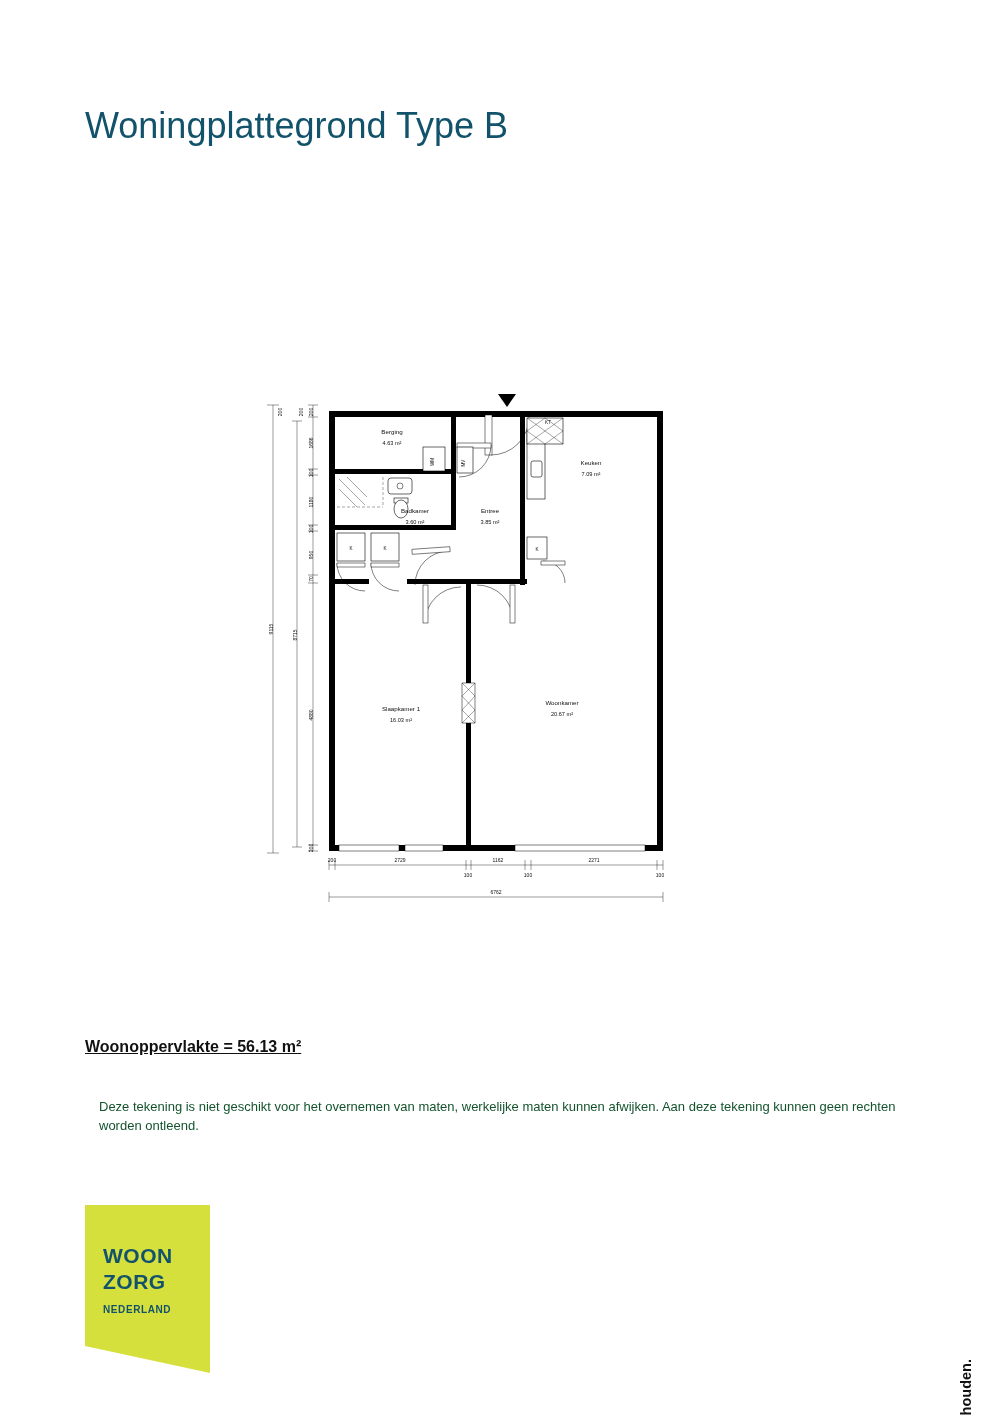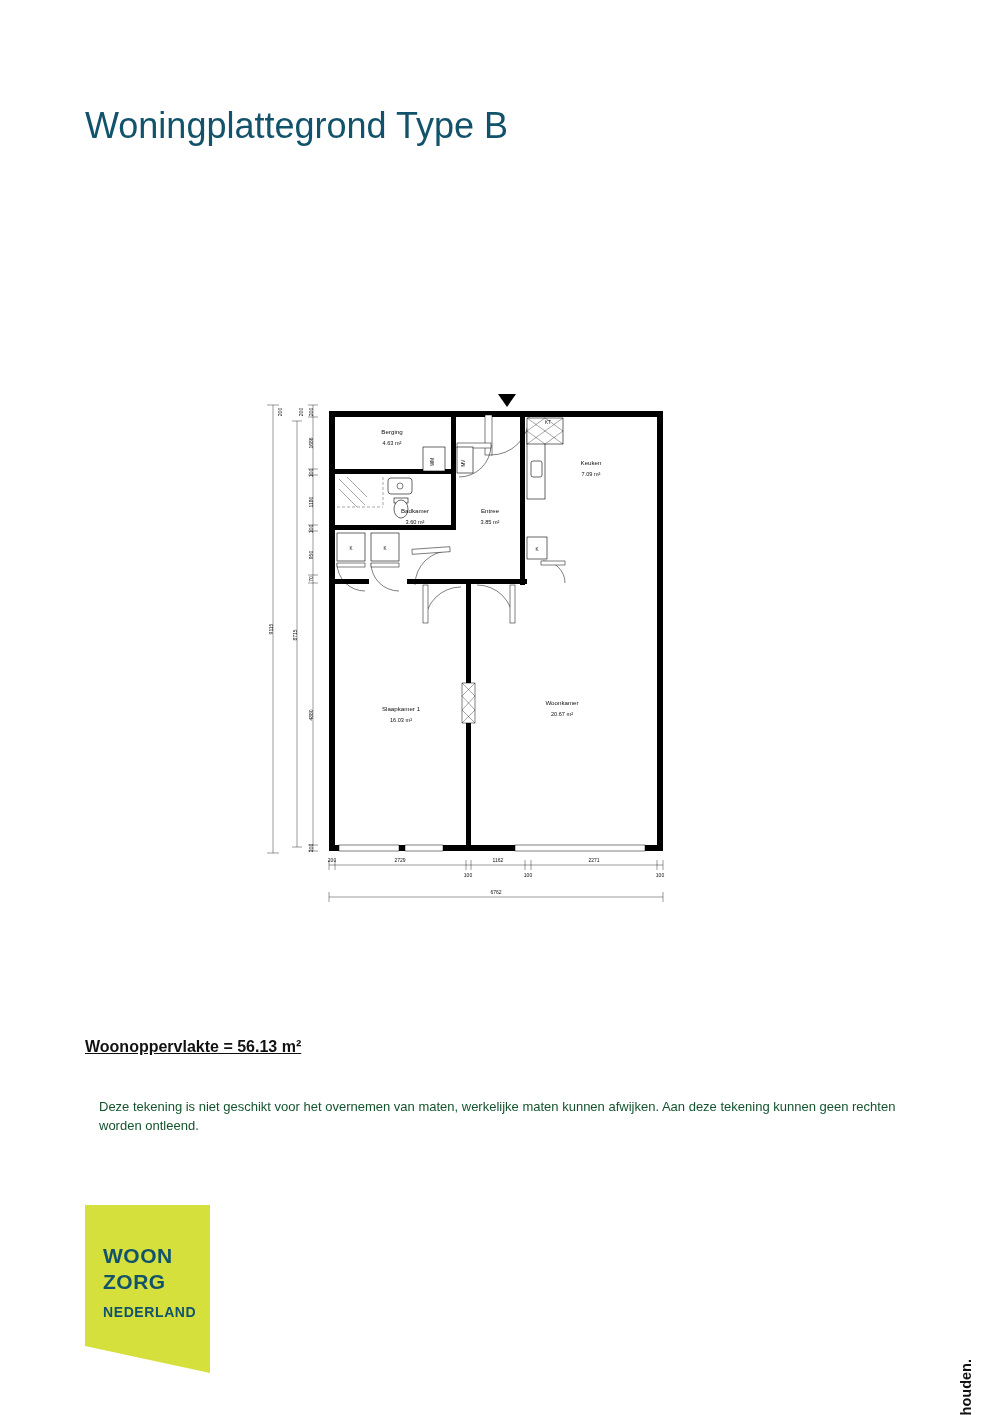--- a/index.html
+++ b/index.html
@@ -89,21 +89,21 @@
     top: 38px;
     color: #12536b;
   }
   .logo-word {
     font-size: 21px;
     font-weight: bold;
     letter-spacing: 0.5px;
     line-height: 1.25;
   }
   .logo-small {
-    font-size: 14px;
+    font-size: 10px;
     font-weight: bold;
     letter-spacing: 0.6px;
     margin-top: 8px;
   }
 
   
   #copyright {
     position: absolute;
     right: 26px;
     bottom: 56px;

